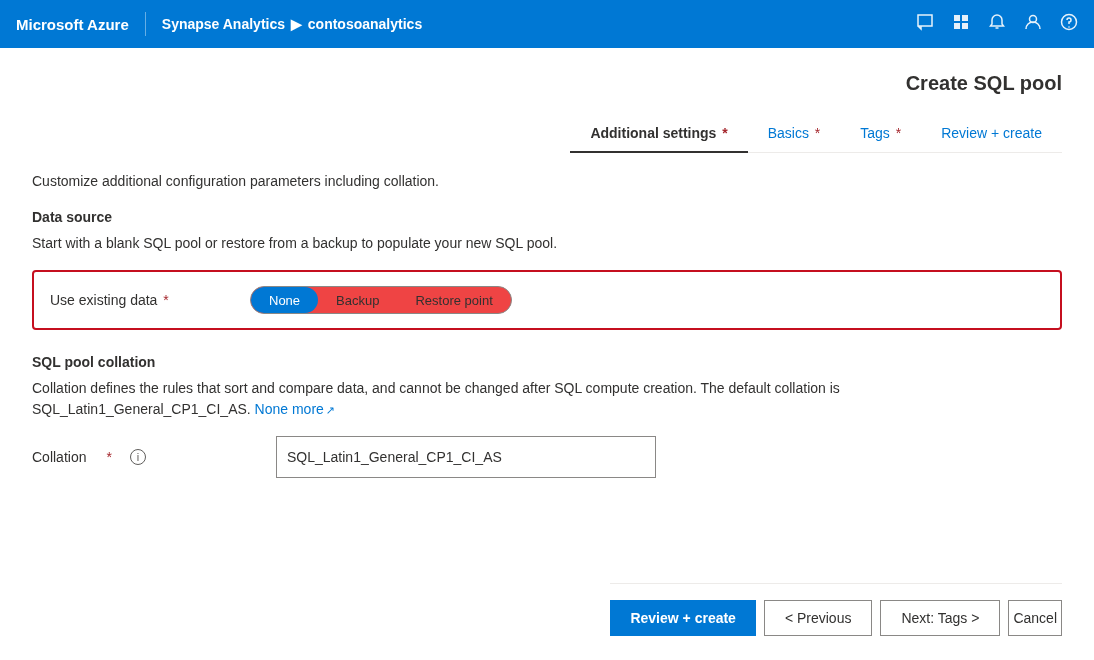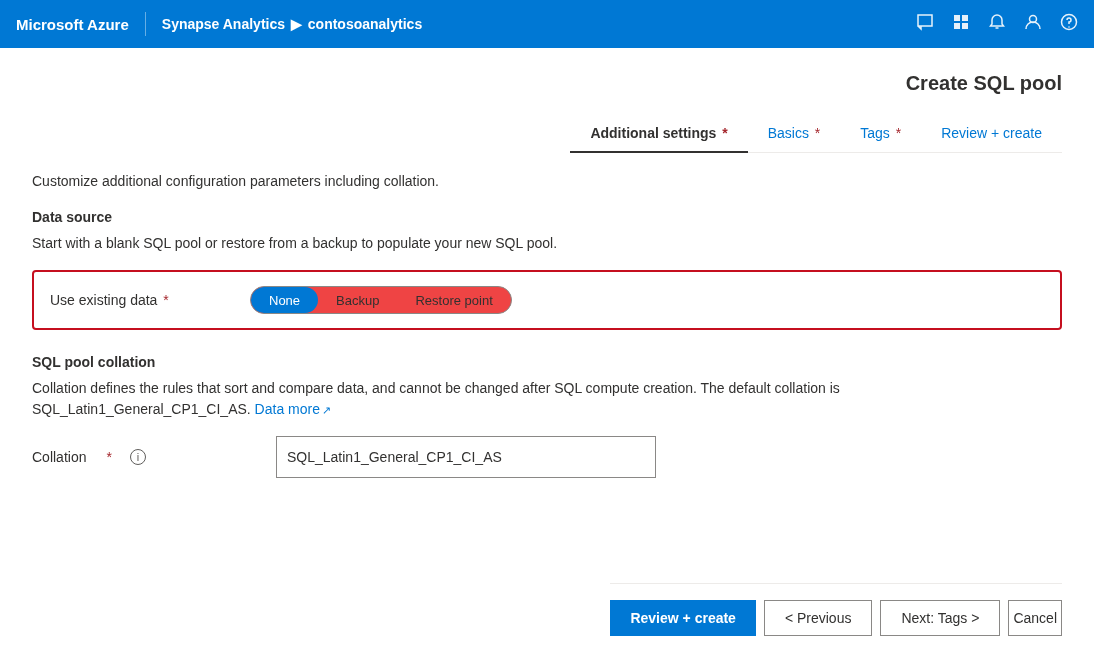--- a/index.html
+++ b/index.html
@@ -339,21 +339,21 @@
       <div class="toggle-group">
         <button class="toggle-btn active">None</button>
         <button class="toggle-btn">Backup</button>
         <button class="toggle-btn">Restore point</button>
       </div>
     </div>
 
     <div class="collation-section">
       <div class="section-title">SQL pool collation</div>
       <p class="section-subdesc">
-        <span>Collation defines the rules that sort and compare data, and cannot be changed after SQL compute creation. The default collation is SQL_Latin1_General_CP1_CI_AS. </span><a class="learn-more"><span>Data more</span><span class="ext-link-icon">↗</span></a>
+        <span>Collation defines the rules that sort and compare data, and cannot be changed after SQL compute creation. The default collation is SQL_Latin1_General_CP1_CI_AS. </span><a class="learn-more"><span>None more</span><span class="ext-link-icon">↗</span></a>
       </p>
       <div class="collation-row">
         <div class="collation-label">
           <span>Collation</span>
             <span class="required-star"> *</span>
           <span class="info-icon" title="Info">i</span>
         </div>
         <input class="collation-input" type="text" value="SQL_Latin1_General_CP1_CI_AS" style="">
       </div>
     </div>

